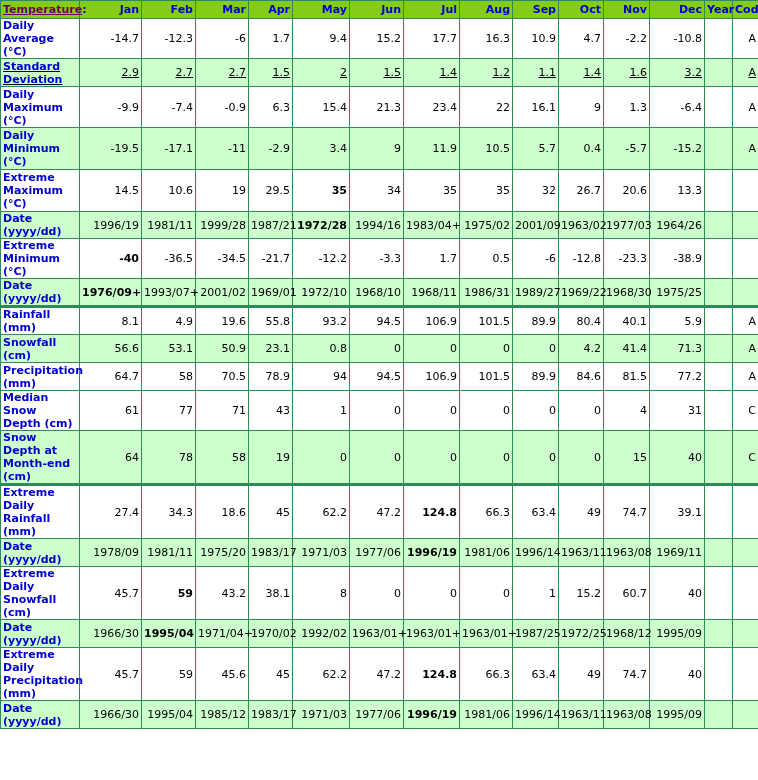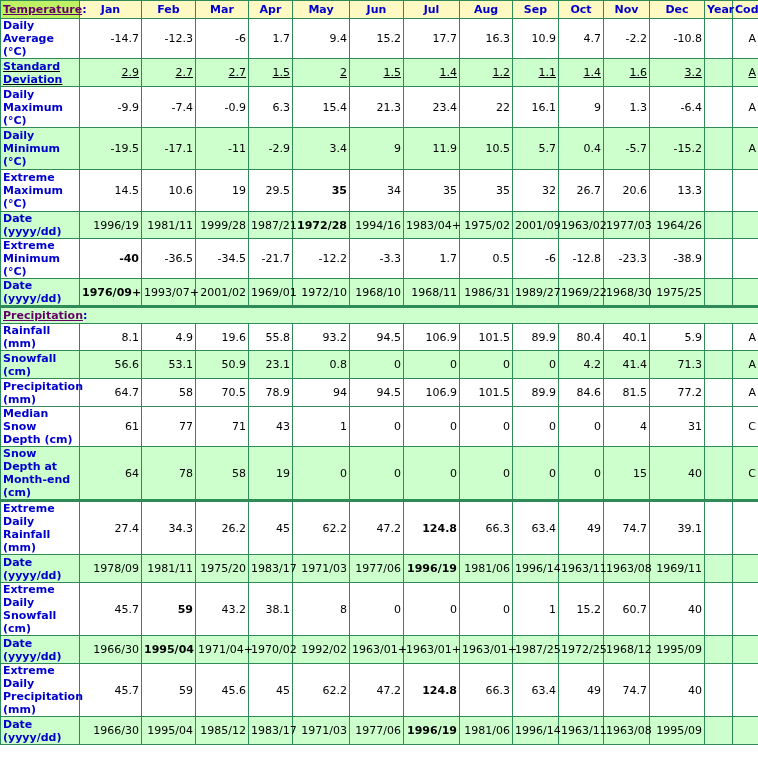--- a/index.html
+++ b/index.html
@@ -11,29 +11,29 @@
     font-size: 11px;
     color: #000;
     table-layout: fixed;
   }
   table.climate td, table.climate th {
     border: 1px solid #2e8b57;
     padding: 0 2px 0 2px;
     vertical-align: middle;
     line-height: 13px;
   }
-  th.col { color: #0000cc; font-weight: bold; text-align: center; background: #fef9c3; height: 17px; }
+  th.col { color: #0000cc; font-weight: bold; text-align: right; background: #84cc16; height: 17px; }
   td.label { color: #0000cc; font-weight: bold; text-align: left; padding-left: 3px; }
   td.val { text-align: right; white-space: nowrap; }
   td.code { text-align: right; }
   tr.g td { background: #ccffcc; }
   tr.w td { background: #ffffff; }
   td.b { font-weight: bold; }
   tr.thick td { border-bottom: 3px solid #2e8b57; }
-  th.section { text-align: left; background: #bef264; padding-left: 3px; }
+  th.section { text-align: left; background: #84cc16; padding-left: 3px; }
   .section-link { color: #660066; text-decoration: underline; font-weight: bold; cursor: pointer; }
   .colon { color: #0000cc; font-weight: bold; }
   td.section-row { background: #ccffcc; text-align: left; padding-left: 3px; height: 15px; }
 </style>
 </head>
 <body>
 
 <table class="climate">
   <colgroup>
     <col style="width:79px">
@@ -203,23 +203,20 @@
         <td class="val">1986/31</td>
         <td class="val">1989/27</td>
         <td class="val">1969/22</td>
         <td class="val">1968/30</td>
         <td class="val">1975/25</td>
         <td class="val"></td>
         <td class="code"></td>
       </tr>
     </tbody>
   <tbody id="precip-body">
-      <tr style="height: 16px;">
-        <td colspan="15" class="section-row"><span class="section-link">Precipitation</span><span class="colon">:</span></td>
-      </tr>
       <tr class="w" style="height: 15px;">
         <td class="label">Rainfall (mm)</td>
         <td class="val">8.1</td>
         <td class="val">4.9</td>
         <td class="val">19.6</td>
         <td class="val">55.8</td>
         <td class="val">93.2</td>
         <td class="val">94.5</td>
         <td class="val">106.9</td>
         <td class="val">101.5</td>
@@ -295,21 +292,21 @@
         <td class="val">0</td>
         <td class="val">15</td>
         <td class="val">40</td>
         <td class="val"></td>
         <td class="code">C</td>
       </tr>
       <tr class="w" style="height: 29px;">
         <td class="label">Extreme Daily Rainfall (mm)</td>
         <td class="val">27.4</td>
         <td class="val">34.3</td>
-        <td class="val">26.2</td>
+        <td class="val">18.6</td>
         <td class="val">45</td>
         <td class="val">62.2</td>
         <td class="val">47.2</td>
         <td class="val b">124.8</td>
         <td class="val">66.3</td>
         <td class="val">63.4</td>
         <td class="val">49</td>
         <td class="val">74.7</td>
         <td class="val">39.1</td>
         <td class="val"></td>

